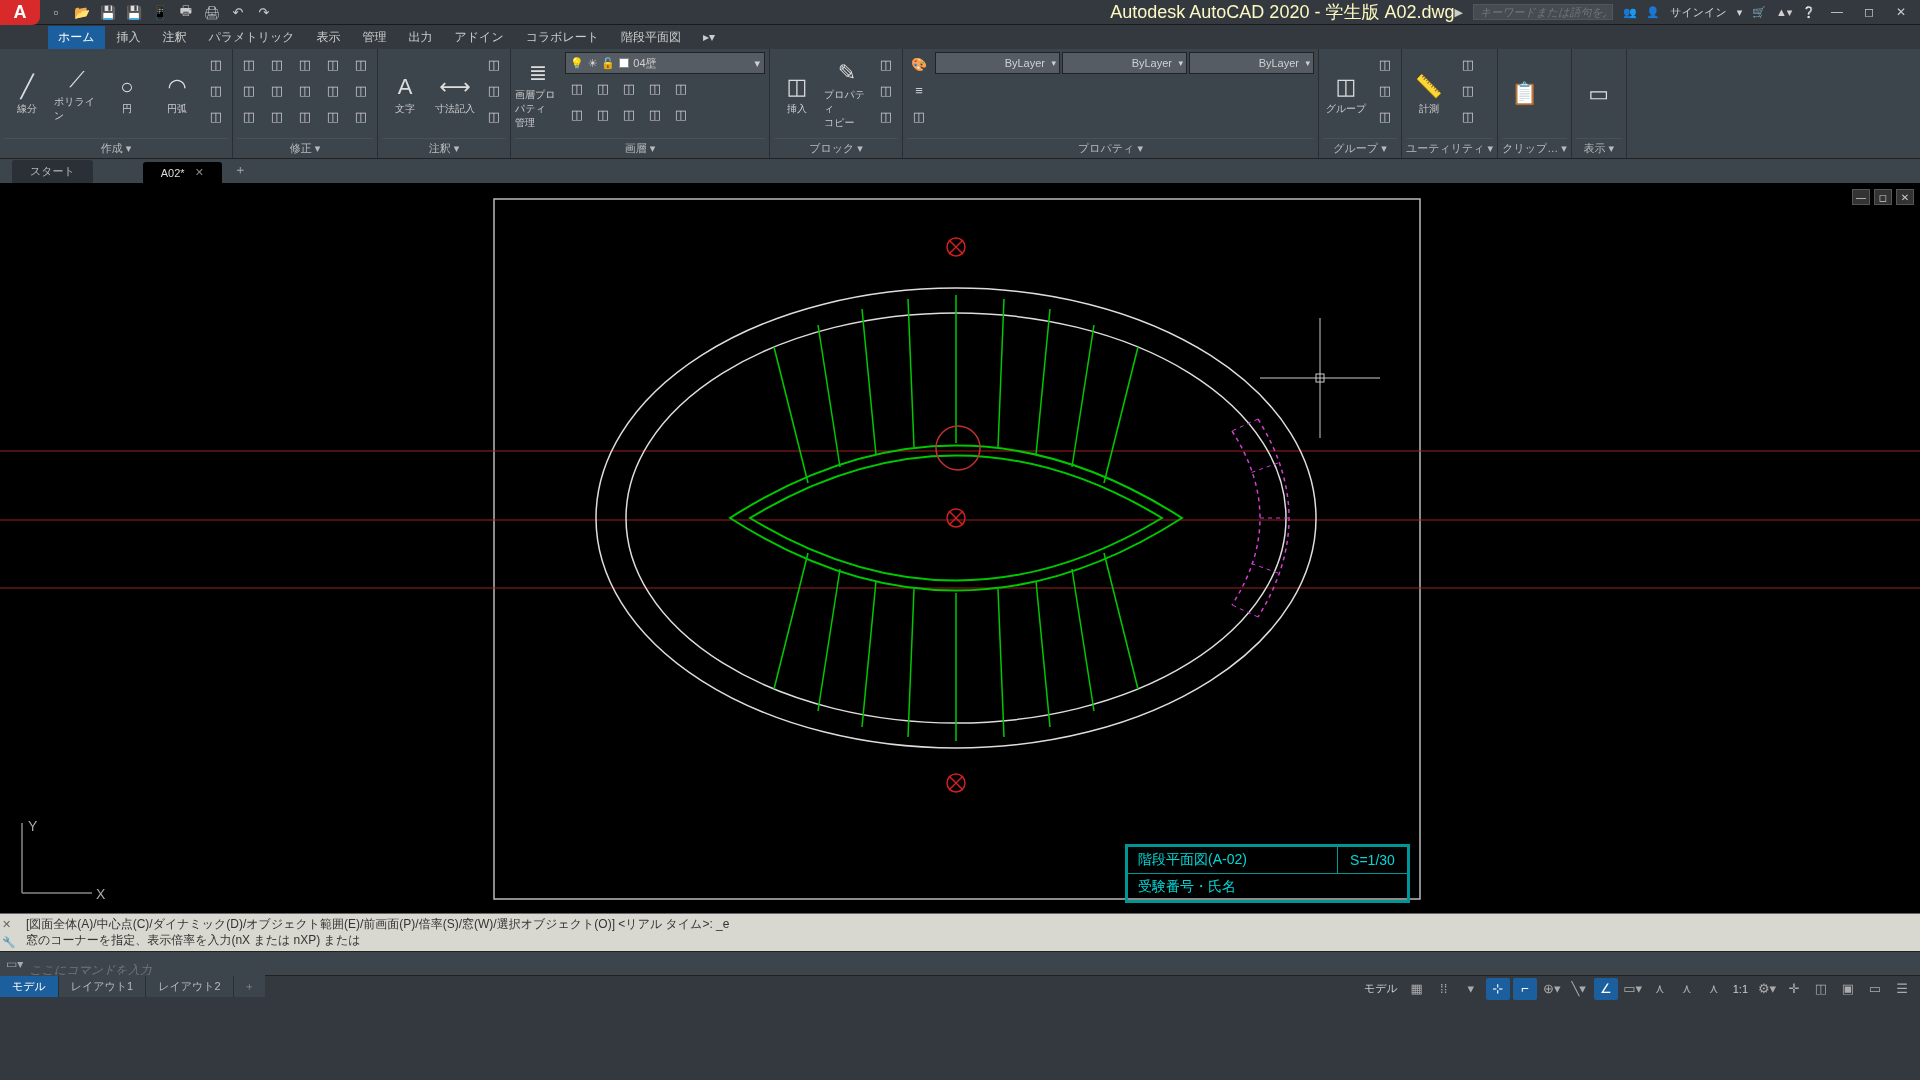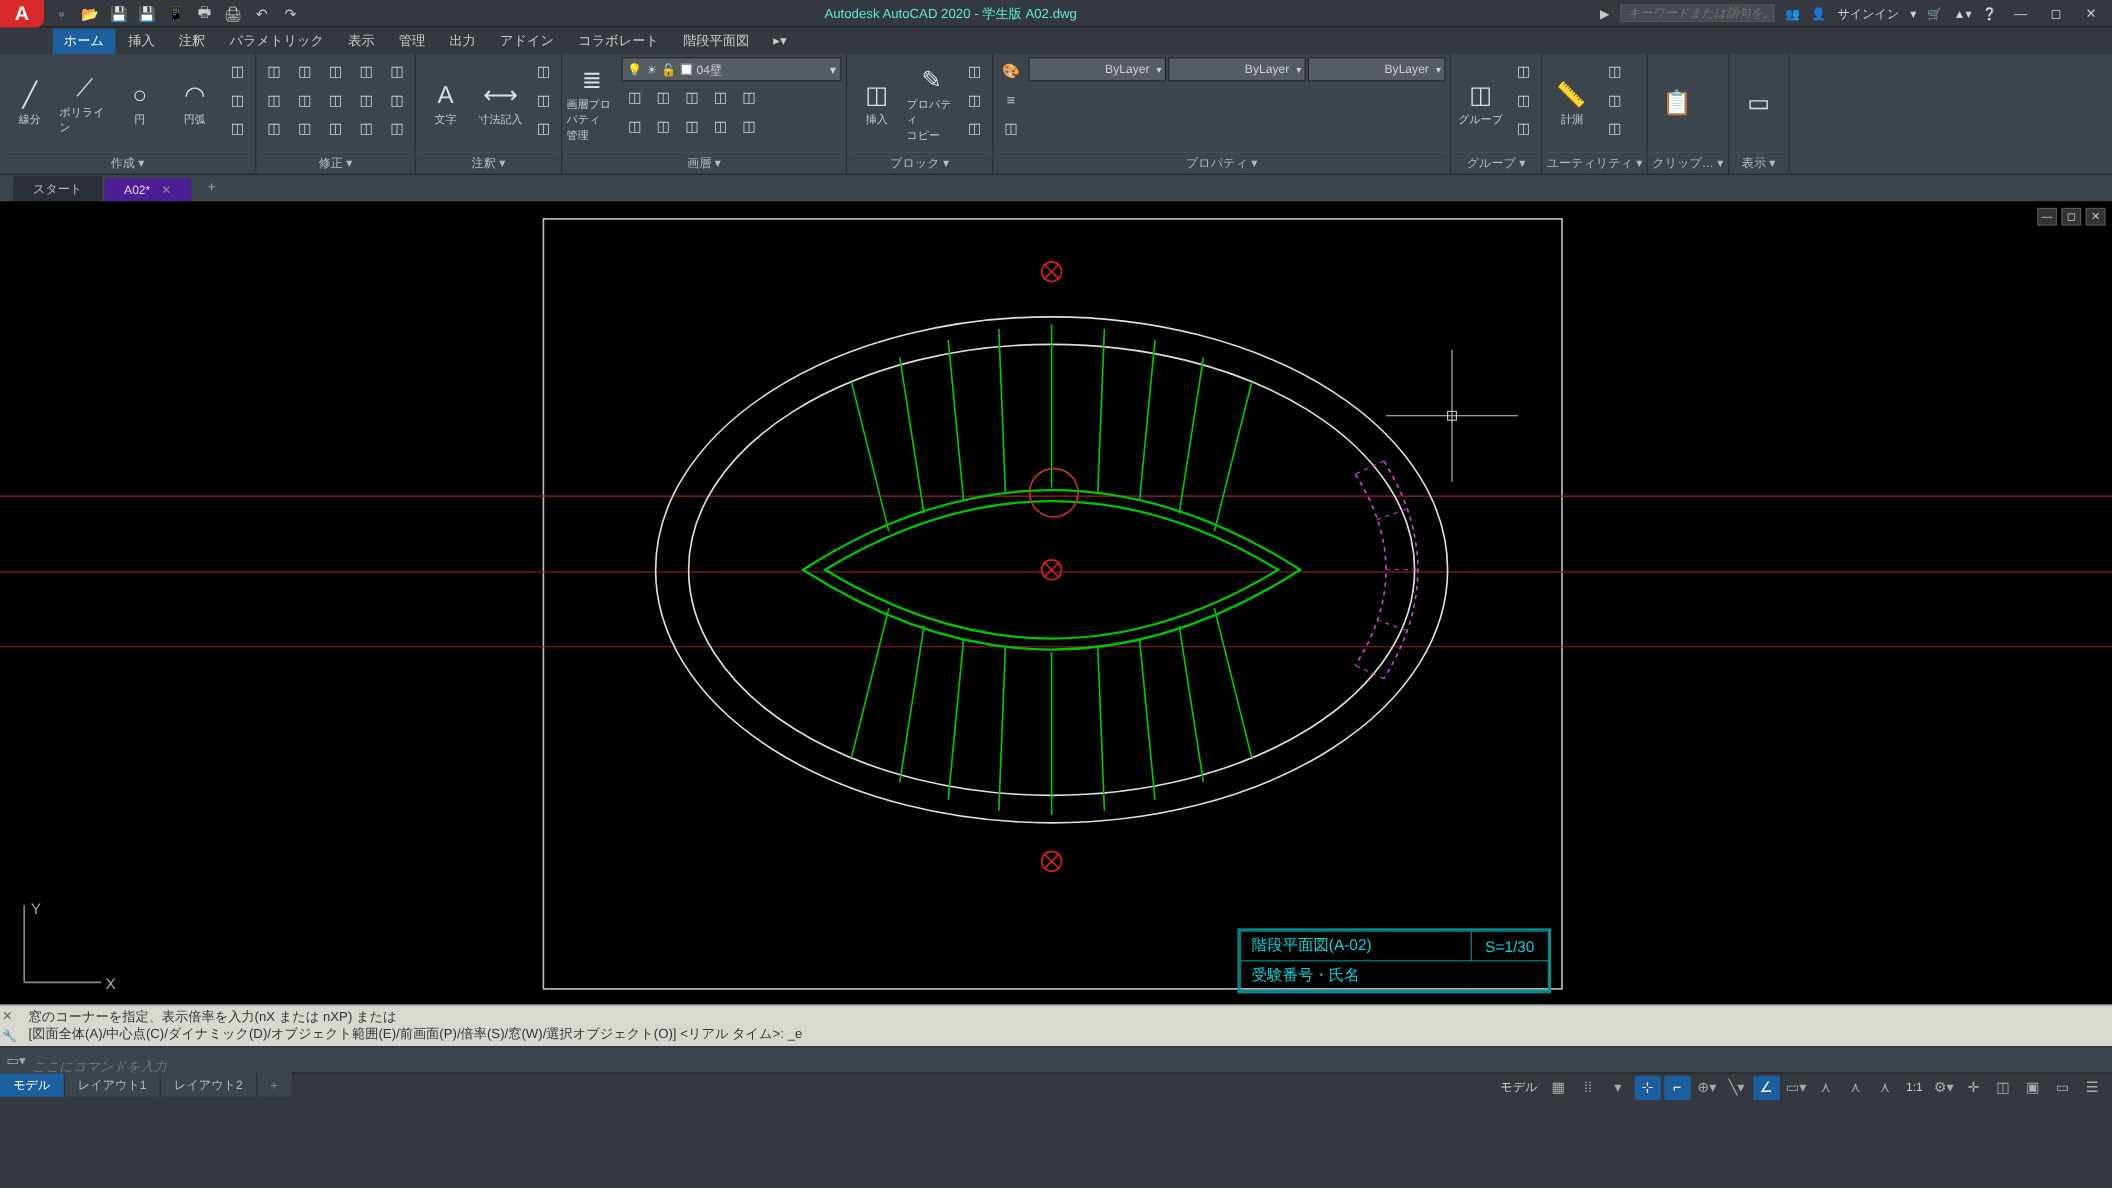--- a/index.html
+++ b/index.html
@@ -3,21 +3,21 @@
 <meta charset="utf-8">
 <style>
 * { margin: 0; padding: 0; box-sizing: border-box; font-family: "Meiryo UI", "Yu Gothic UI", sans-serif; }
 body { background: #33393f; color: #d1d1d1; font-size: 11px; overflow: hidden; width: 1920px; height: 1080px; }
 
 
 .titlebar { background: #33393f; height: 25px; display: flex; align-items: center; border-bottom: 1px solid #1a1a1a; }
 .app-icon { width: 40px; height: 25px; background: #d82a2a; color: #fff; font-size: 18px; font-weight: bold; display: flex; align-items: center; justify-content: center; border-bottom-right-radius: 8px; }
 .qat { display: flex; gap: 6px; margin-left: 6px; align-items: center; }
 .qat-btn { width: 20px; height: 20px; display: flex; align-items: center; justify-content: center; color: #ccc; cursor: pointer; font-size: 13px; }
-.title-center { flex: 1; text-align: center; color: #5eead4; font-size: 12px; }
+.title-center { flex: 1; text-align: right; color: #fef9c3; font-size: 18px; }
 .title-right { display: flex; gap: 10px; align-items: center; margin-right: 8px; }
 .title-search { background: #454b52; border: 1px solid #555; color: #888; font-size: 11px; padding: 1px 6px; width: 140px; font-style: italic; }
 .win-btn { width: 22px; height: 18px; display: flex; align-items: center; justify-content: center; color: #ccc; font-size: 12px; }
 
 
 .menubar { background: #33393f; height: 24px; display: flex; align-items: center; padding-left: 48px; gap: 2px; }
 .menu-item { padding: 3px 10px; color: #ccc; font-size: 12px; cursor: pointer; }
 .menu-item.active { background: #1c5f9e; color: #fff; }
 
 
@@ -30,21 +30,21 @@
 .big-btn .lbl { font-size: 10px; color: #ccc; }
 .sm-col { display: flex; flex-direction: column; gap: 2px; }
 .sm-btn { width: 24px; height: 24px; display: flex; align-items: center; justify-content: center; color: #ccc; font-size: 13px; cursor: pointer; }
 .layer-dd { background: #565c63; border: 1px solid #222; width: 200px; height: 22px; display: flex; align-items: center; padding: 0 4px; gap: 4px; font-size: 11px; }
 .prop-dd { background: #565c63; border: 1px solid #222; width: 125px; height: 22px; display: flex; align-items: center; justify-content: flex-end; padding: 0 14px 0 4px; font-size: 11px; position: relative; }
 .prop-dd::after { content: "▾"; position: absolute; right: 3px; font-size: 9px; }
 
 
 .filetabs { background: #3c444c; height: 24px; display: flex; align-items: flex-end; padding-left: 12px; }
 .ftab { background: #2b3036; padding: 4px 18px; margin-right: 2px; color: #bbb; font-size: 11px; border-top-left-radius: 3px; border-top-right-radius: 3px; display: flex; align-items: center; gap: 10px; }
-.ftab.active { background: #4c1d95; color: #ddd; }
+.ftab.active { background: #000000; color: #ddd; margin-left: 48px; }
 .ftab .x { font-size: 11px; color: #888; }
 .ftab-add { padding: 4px 10px; color: #aaa; font-size: 13px; }
 
 
 .drawing { position: relative; background: #000; height: 730px; }
 .viewport-ctrl { position: absolute; right: 6px; top: 6px; display: flex; gap: 4px; }
 .vp-btn { width: 18px; height: 16px; background: #333; color: #ccc; font-size: 10px; display: flex; align-items: center; justify-content: center; border: 1px solid #555; }
 
 
 .titleblock { position: absolute; right: 510px; bottom: 10px; border: 2px solid #009696; }
@@ -415,22 +415,22 @@
     </tbody>
       </table>
   </div>
 </div>
 
 <div class="cmdhist" style="position:relative">
   <div class="cmd-side" style="top:2px">
     <span style="color:#666;font-size:11px">✕</span>
     <span style="color:#666;font-size:11px">🔧</span>
   </div>
+  <div>[図面全体(A)/中心点(C)/ダイナミック(D)/オブジェクト範囲(E)/前画面(P)/倍率(S)/窓(W)/選択オブジェクト(O)] &lt;リアル タイム&gt;: _e</div>
   <div>窓のコーナーを指定、表示倍率を入力(nX または nXP) または</div>
-  <div>[図面全体(A)/中心点(C)/ダイナミック(D)/オブジェクト範囲(E)/前画面(P)/倍率(S)/窓(W)/選択オブジェクト(O)] &lt;リアル タイム&gt;: _e</div>
 </div>
 
 <div class="cmdline">
   <span class="cmd-icon">▭▾</span>
   <input class="cmd-input" placeholder="ここにコマンドを入力" style="">
 </div>
 
 <div style="display:flex">
   <div class="bottomtabs" id="bottomtabs" style="flex:0 0 auto">
       <div class="btab active">モデル</div>

